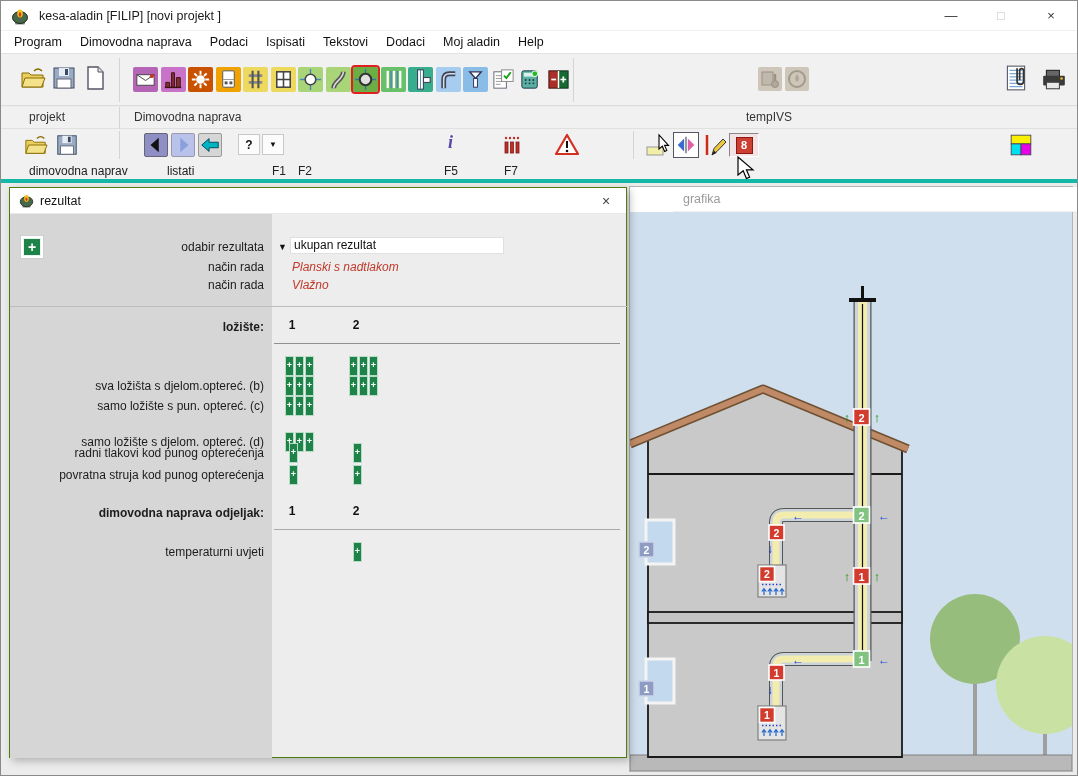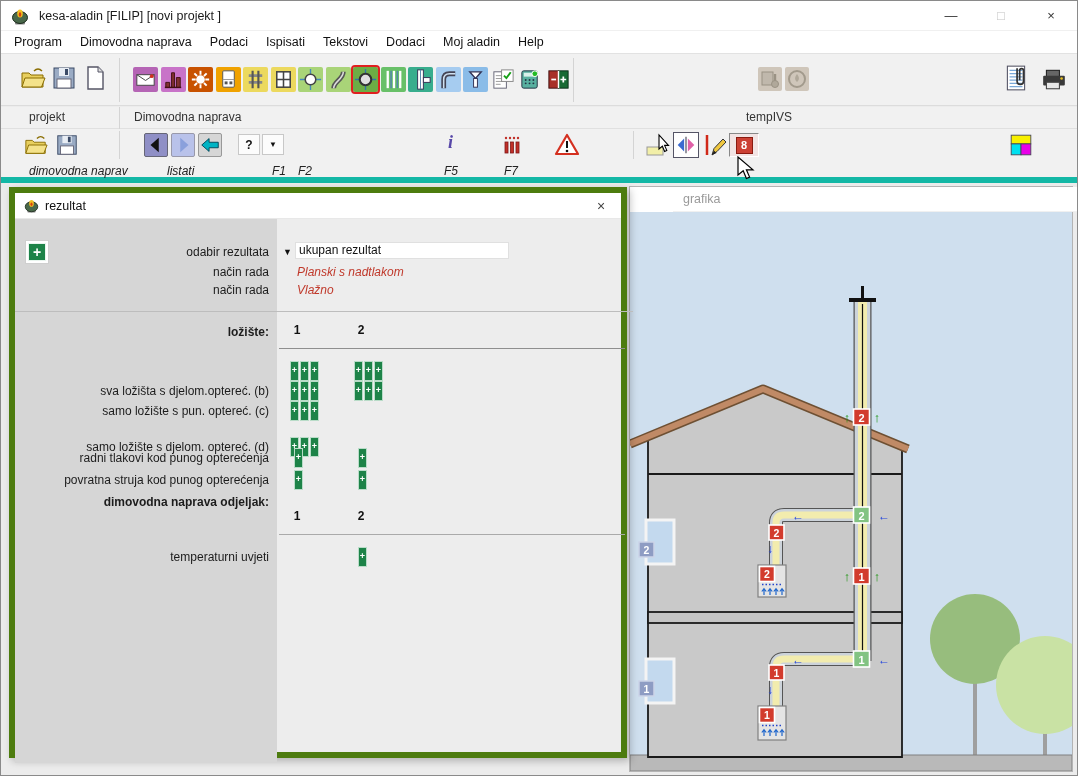--- a/index.html
+++ b/index.html
@@ -12,32 +12,32 @@
   .titlebar { left:0; top:0; width:100%; height:30px; background:#fff; border-bottom:1px solid #f0f0f0; }
   .title-text { left:38px; top:0; line-height:30px; font-size:12.5px; color:#1a1a1a; }
   .winbtn { top:0; width:44px; height:30px; text-align:center; line-height:30px; font-size:13px; color:#333; }
   .menubar { left:0; top:30px; width:100%; height:22px; background:#fff; display:flex; align-items:center; padding-left:4px; }
   .menu-item { padding:0 9px; font-size:12.5px; color:#111; line-height:22px; }
 
   .tb1 { left:0; top:52px; width:100%; height:53px; background:#f1f1f1; border-top:1px solid #e2e2e2; border-bottom:1px solid #dcdcdc; }
   .caprow { left:0; top:106px; width:100%; height:22px; background:#f1f1f1; border-bottom:1px solid #e0e0e0; }
   .cap { top:3px; font-size:12px; color:#333; }
   .tb2 { left:0; top:128px; width:100%; height:32px; background:#f1f1f1; }
-  .frow { left:0; top:160px; width:100%; height:22px; background:#f1f1f1; border-bottom:6px solid #14b8a6;font-style:italic; }
+  .frow { left:0; top:160px; width:100%; height:22px; background:#f1f1f1; border-bottom:4px solid #14b8a6; }
   .fkey { top:3px; font-size:12px; color:#222; }
   .vsep { width:1px; background:#d4d4d4; }
 
   .tile { width:25px; height:25px; border-radius:2px; display:flex; align-items:center; justify-content:center; flex:none; }
   .tile.active { outline:2px solid var(--selected-border); }
   .tilerow { display:flex; gap:2.5px; }
   .navtile { width:24px; height:24px; display:flex; align-items:center; justify-content:center; border-radius:2px; }
   .flat-btn { background:#fcfcfc; border:1px solid #c8c8c8; display:flex; align-items:center; justify-content:center; font-size:12px; font-weight:bold; color:#111; }
 
   
-  .dialog { left:8px; top:186px; width:618px; height:571px; background:#ededed; border:6px solid #4d7c0f; box-shadow:3px 3px 8px rgba(0,0,0,.25);padding-left:19px; }
+  .dialog { left:8px; top:186px; width:618px; height:571px; background:#ededed; border:1px solid #4d7c0f; box-shadow:3px 3px 8px rgba(0,0,0,.25);padding-left:19px; }
   .dlg-title { left:0; top:0; width:100%; height:26px; background:#fff; border-bottom:1px solid #e8e8e8; }
   .dlg-title-text { left:30px; top:0; line-height:26px; font-size:12.5px; color:#111; }
   .dlg-close { right:0; top:0; width:40px; height:26px; text-align:center; line-height:26px; font-size:14px; color:#444; }
   .dlg-labelcol { left:0; top:26px; width:262px; height:544px; background:#d6d6d6; }
   .dlg-label { left:0; width:254px; text-align:right; font-size:12px; color:#1c1c1c; height:18px; line-height:18px; }
   .dlg-label.bold { font-weight:bold; }
   .dlg-value-red { font-size:12px; color:var(--value-red); height:18px; line-height:18px;font-style:italic; }
   .colnum { width:14px; text-align:center; font-size:12px; font-weight:bold; color:#111; }
   .hr-light { height:1px; background:#bdbdbd; }
   .hr-dark { height:1px; background:#8f8f8f; }
@@ -532,21 +532,21 @@
         <div class="m-label">povratna struja kod punog opterećenja</div>
         <div class="cellgroup" style="left: 279px;">
           <span class="cell">+</span>
         </div>
         <div class="cellgroup" style="left: 343px;">
           <span class="cell">+</span>
         </div>
       </div>
     </div>
 
-  <div class="abs dlg-label bold" style="top:300px">dimovodna naprava odjeljak:</div>
+  <div class="abs dlg-label bold" style="top:316px">dimovodna naprava odjeljak:</div>
   <div class="abs colnum" style="left:275px;top:316px">1</div>
   <div class="abs colnum" style="left:339px;top:316px">2</div>
   <div class="abs hr-dark" style="left:264px;top:341px;width:346px;background:#aaa"></div>
 
   <div class="abs dlg-label" style="top:354px;line-height:20px;height:20px">temperaturni uvjeti</div>
   <div id="temp-cells" class="abs cellgroup" style="left:343px;top:354px">
       <span class="cell">+</span>
     </div>
 </div>
 

